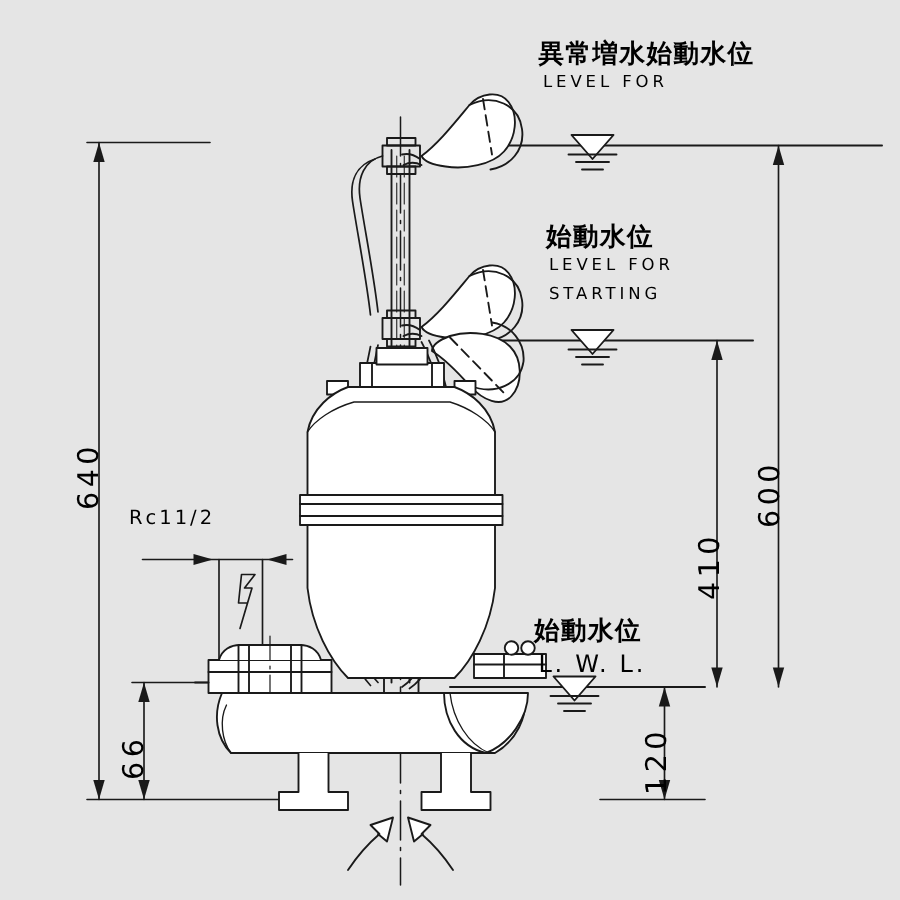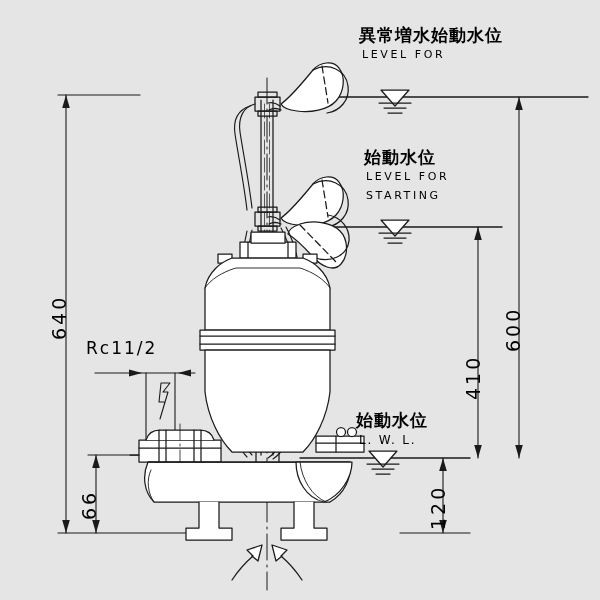--- a/index.html
+++ b/index.html
@@ -7,21 +7,21 @@
     position:relative;width:600px;height:600px;background:#e5e5e5;
     font-family:"DejaVu Sans", sans-serif;overflow:hidden;
   }
   #art{position:absolute;left:0;top:0;width:600px;height:600px;}
 
   .lbl{position:absolute;color:#000;white-space:nowrap;}
   .jp{font-size:17px;font-weight:700;letter-spacing:1px;font-family:"DejaVu Sans", sans-serif;}
   .en{font-size:11px;letter-spacing:2.6px;font-family:"DejaVu Sans", sans-serif;}
   .dim{font-size:19px;letter-spacing:3px;font-family:"DejaVu Sans", sans-serif;}
   .vert{transform:rotate(-90deg);transform-origin:left top;}
-  .rc{font-size:17px;letter-spacing:2px;font-family:"DejaVu Sans", sans-serif;}
+  .rc{font-size:13px;letter-spacing:2px;font-family:"DejaVu Sans", sans-serif;}
 </style>
 </head>
 <body>
 
 <div id="stage">
 
   <svg id="art" viewBox="0 0 600 600">
     <g fill="none" stroke="#1a1a1a" stroke-width="1.25" stroke-linecap="round" stroke-linejoin="round">
 
       <g stroke-width="1.3">
@@ -228,21 +228,21 @@
   </svg>
 
   <div class="lbl jp" style="left:359px;top:24px;">異常増水始動水位</div>
   <div class="lbl en" style="left:362px;top:48px;">LEVEL FOR</div>
 
   <div class="lbl jp" style="left:364px;top:146px;">始動水位</div>
   <div class="lbl en" style="left:366px;top:170px;">LEVEL FOR</div>
   <div class="lbl en" style="left:366px;top:189px;text-align:center;">STARTING</div>
 
   <div class="lbl jp" style="left:356px;top:409px;">始動水位</div>
-  <div class="lbl en" style="left:359px;top:433px;font-size:12px;letter-spacing:1.8px;">L. W. L.</div>
+  <div class="lbl en" style="left:359px;top:433px;font-size:16px;letter-spacing:1.8px;">L. W. L.</div>
 
   <div class="lbl dim vert" style="left:48px;top:340px;">640</div>
 
   <div class="lbl dim vert" style="left:78px;top:520px;">66</div>
 
   <div class="lbl dim vert" style="left:502px;top:352px;">600</div>
 
   <div class="lbl dim vert" style="left:462px;top:400px;">410</div>
 
   <div class="lbl dim vert" style="left:427px;top:530px;">120</div>

